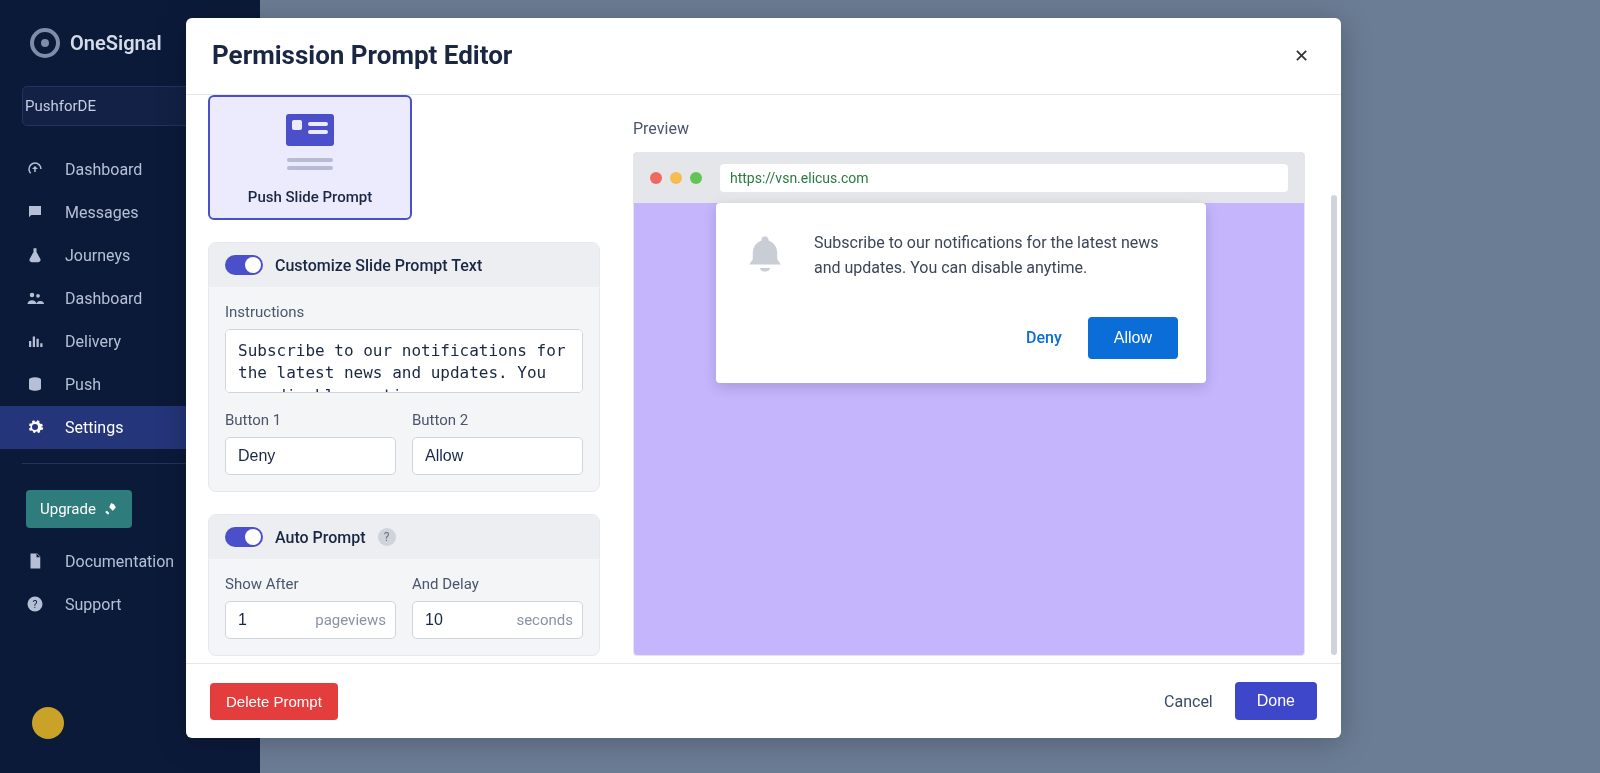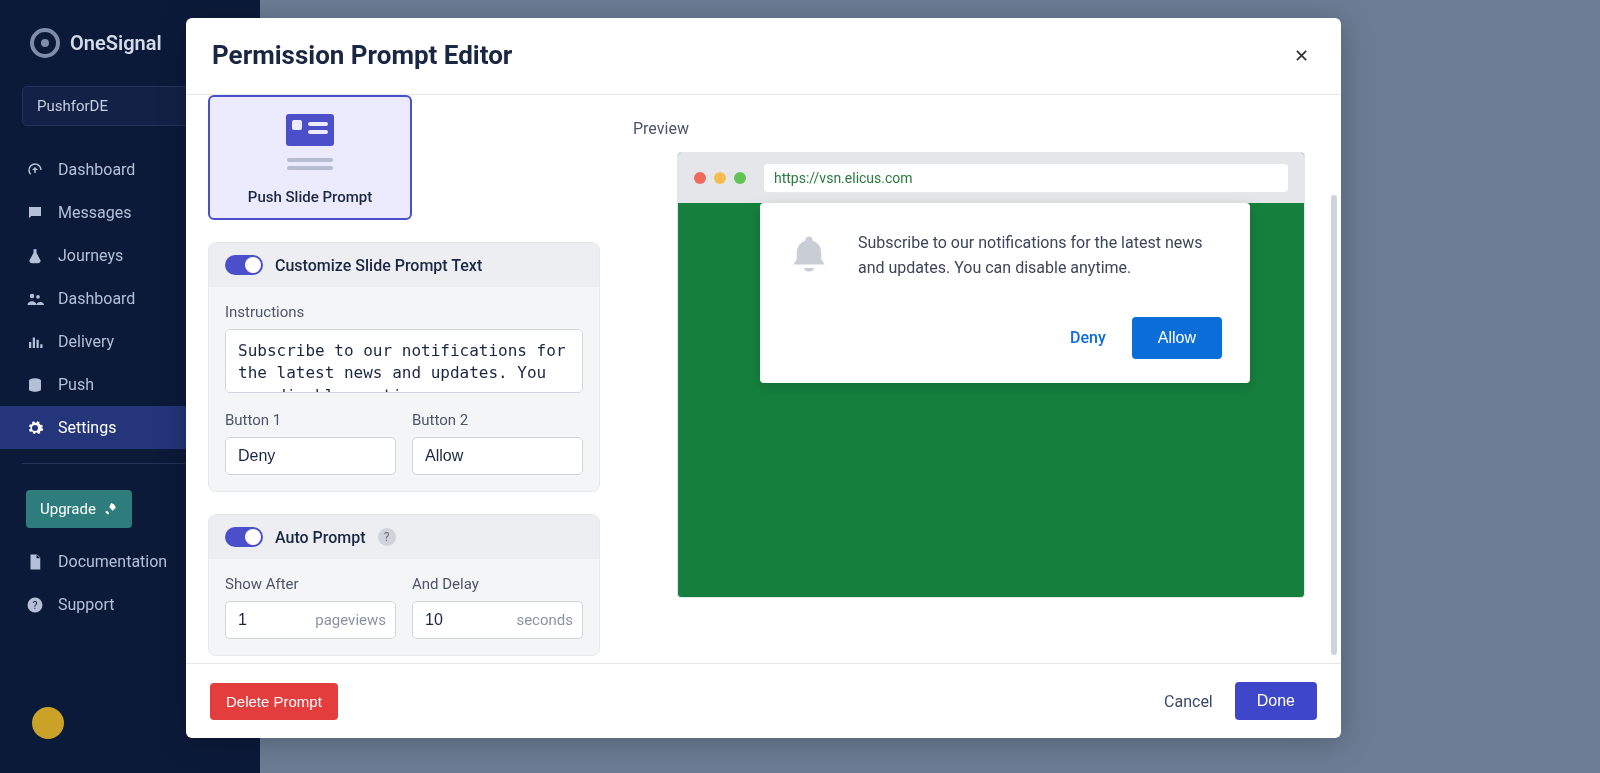--- a/index.html
+++ b/index.html
@@ -8,23 +8,23 @@
 
     
     .sidebar {
       position: absolute; left: 0; top: 0; width: 260px; height: 100%;
       background: #0c1a3a; padding-top: 20px; color: #b5c0d6;
     }
     .logo-row { display: flex; align-items: center; padding: 8px 22px 18px 22px; margin-left: 8px; }
     .logo-circle { width: 30px; height: 30px; border: 4px solid #808ca8; border-radius: 50%; margin-right: 10px; position: relative; }
     .logo-circle::after { content:''; position:absolute; width:8px; height:8px; border-radius:50%; background:#808ca8; left:7px; top:7px; }
     .logo-text { color: #d5dbe8; font-size: 20px; font-weight: 600; }
-    .app-select { margin: 10px 22px 18px 22px; padding: 10px 14px; background: #132146; border: 1px solid #22345d; border-radius: 5px; color:#c6cfe0; font-size:15px; }
+    .app-select { margin: 10px 22px 18px 22px; padding: 10px 2px; background: #132146; border: 1px solid #22345d; border-radius: 5px; color:#c6cfe0; font-size:15px; }
     .nav { padding-top: 4px; }
-    .nav-item { display:flex; align-items:center; padding: 12px 26px; font-size:16px; color:#b5c0d6; cursor:pointer; }
+    .nav-item { display:flex; align-items:flex-start; padding: 12px 26px; font-size:16px; color:#b5c0d6; cursor:pointer;gap:7px; }
     .nav-item.active { background:#25357a; color:#fff; }
     .nav-item .icon { width:18px; display:inline-flex; margin-right:14px; }
     .nav-sep { border-top:1px solid #23335c; margin: 14px 22px; }
     .upgrade-btn { margin: 12px 26px; background:#2e7c7b; color:#fff; padding:10px 14px; border-radius:4px; display:inline-flex; align-items:center; gap:8px; font-size:15px; cursor:pointer; }
     .avatar { position:absolute; left:32px; bottom:34px; width:32px; height:32px; border-radius:50%; background:#c9a227; }
 
     
     .overlay {
       position:absolute; left:260px; top:0; right:0; bottom:0;
       background: #6b7d95;
@@ -79,21 +79,21 @@
     .input-suffix-wrap { position:relative; }
     .input-suffix-wrap input { padding-right:92px; }
     .input-suffix { position:absolute; right:10px; top:50%; transform:translateY(-50%); color:#8a93a6; font-size:15px; }
 
     
     .toggle { width:38px; height:20px; border-radius:20px; background:#4b4fc9; position:relative; cursor:pointer; flex-shrink:0; }
     .toggle::after { content:''; width:16px; height:16px; background:#fff; border-radius:50%; position:absolute; right:2px; top:2px; }
 
     
     .preview-label { font-size:16px; color:#4b556b; margin-bottom:14px; }
-    .preview-box { border:1px solid #e3e6ec; border-radius:4px; background:#15803d; height:446px; overflow:hidden;margin-left:44px; }
+    .preview-box { border:1px solid #e3e6ec; border-radius:4px; background:#c4b5fd; height:504px; overflow:hidden; }
     .browser-bar { background:#e4e6ea; height:50px; display:flex; align-items:center; gap:8px; padding:0 16px; }
     .dot { width:12px; height:12px; border-radius:50%; }
     .dot.r{background:#ee6a5f;} .dot.y{background:#f5bd4f;} .dot.g{background:#61c454;}
     .urlbar { flex:1; background:#fff; border-radius:4px; height:28px; margin-left:10px; padding:4px 10px; font-size:14px; color:#2a7a3f; display:flex; align-items:center; }
     .preview-content { position:relative; height:456px; }
     .prompt-popup {
       position:absolute; left:82px; top:0; width:490px; background:#fff;
       border-radius:4px; box-shadow:0 4px 14px rgba(0,0,0,.15); padding:28px 28px 24px 28px;
     }
     .popup-row { display:flex; gap:28px; }

